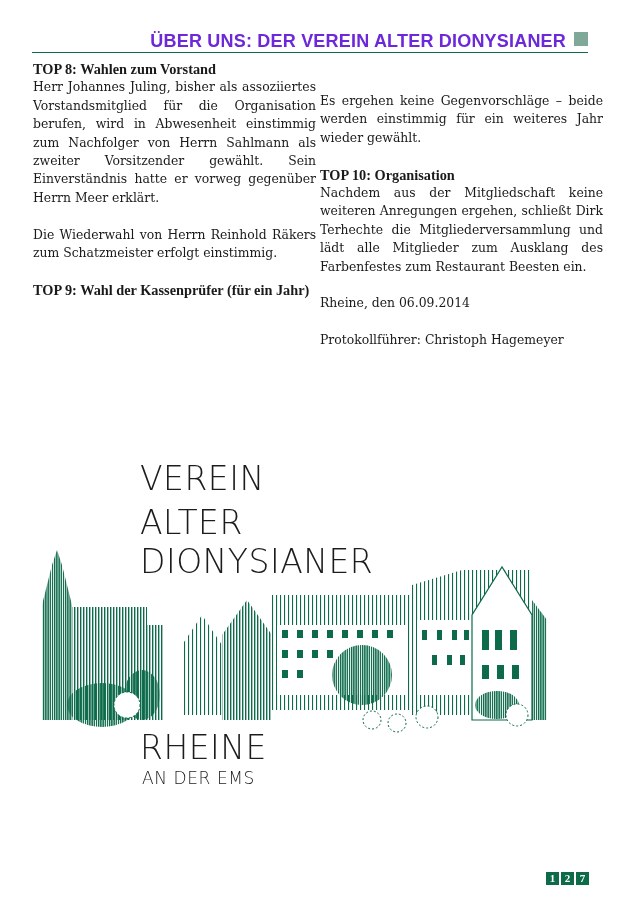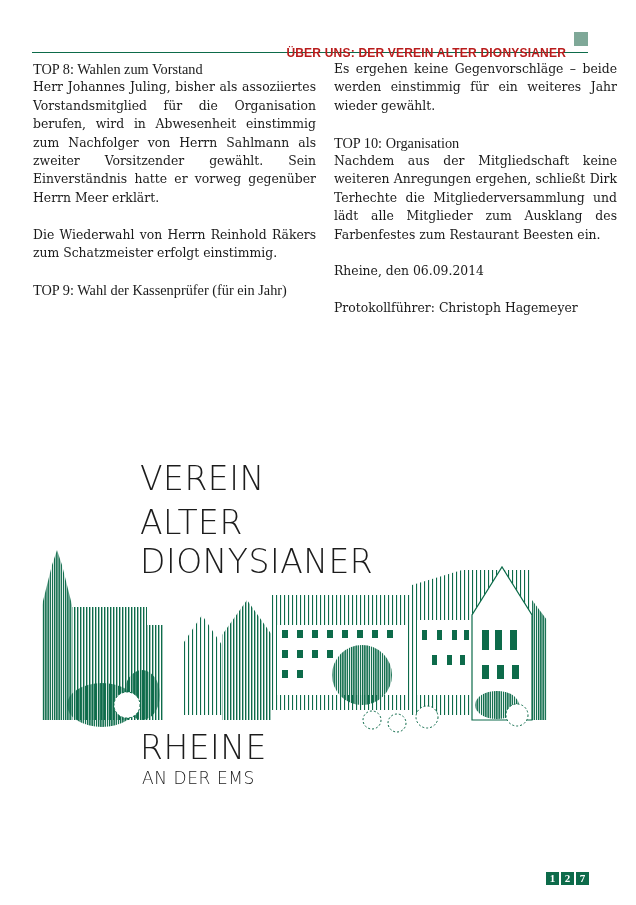--- a/index.html
+++ b/index.html
@@ -4,34 +4,34 @@
 <style>
   * { margin: 0; padding: 0; box-sizing: border-box; }
   html, body { width: 636px; height: 905px; background: #ffffff; overflow: hidden; }
   body { position: relative; font-family: "DejaVu Serif", "Liberation Serif", serif; color: #1a1a1a; }
 
   .header {
     position: absolute; left: 32px; top: 28px; width: 556px; height: 25px;
     border-bottom: 1.5px solid #0d6b4a;
   }
   .header-title {
-    position: absolute; right: 22px; top: 18px;
+    position: absolute; right: 22px; top: 3px;
     font-family: "Liberation Sans", sans-serif; font-weight: bold;
-    font-size: 12px; letter-spacing: 0.2px; color: #b91c1c;
+    font-size: 18px; letter-spacing: 0.2px; color: #6d28d9;
   }
   .header-square {
     position: absolute; right: 0px; top: 4px; width: 14px; height: 14px;
     background: #7fa898;
   }
 
   .col { position: absolute; top: 60px; width: 283px; font-size: 12.4px; line-height: 18.4px; text-align: justify; }
   .col-left { left: 33px; }
-  .col-right { left: 334px; }
+  .col-right { left: 320px; margin-top: 32px; }
   .h {
-    font-family: "Liberation Serif", serif; font-weight: normal; font-size: 14.3px;
+    font-family: "Liberation Serif", serif; font-weight: bold; font-size: 14.3px;
     line-height: 18.4px; color: #1a1a1a; text-align: left;
   }
   .p { display: block; }
   .gap { height: 18.4px; }
   .nojust { text-align: left; }
 
   .logo { position: absolute; left: 0; top: 0; width: 636px; height: 880px; pointer-events: none; }
   .logo-text {
     position: absolute; font-family: "DejaVu Sans", sans-serif; font-weight: 200;
     color: #1c1c1c; letter-spacing: 0.5px;

